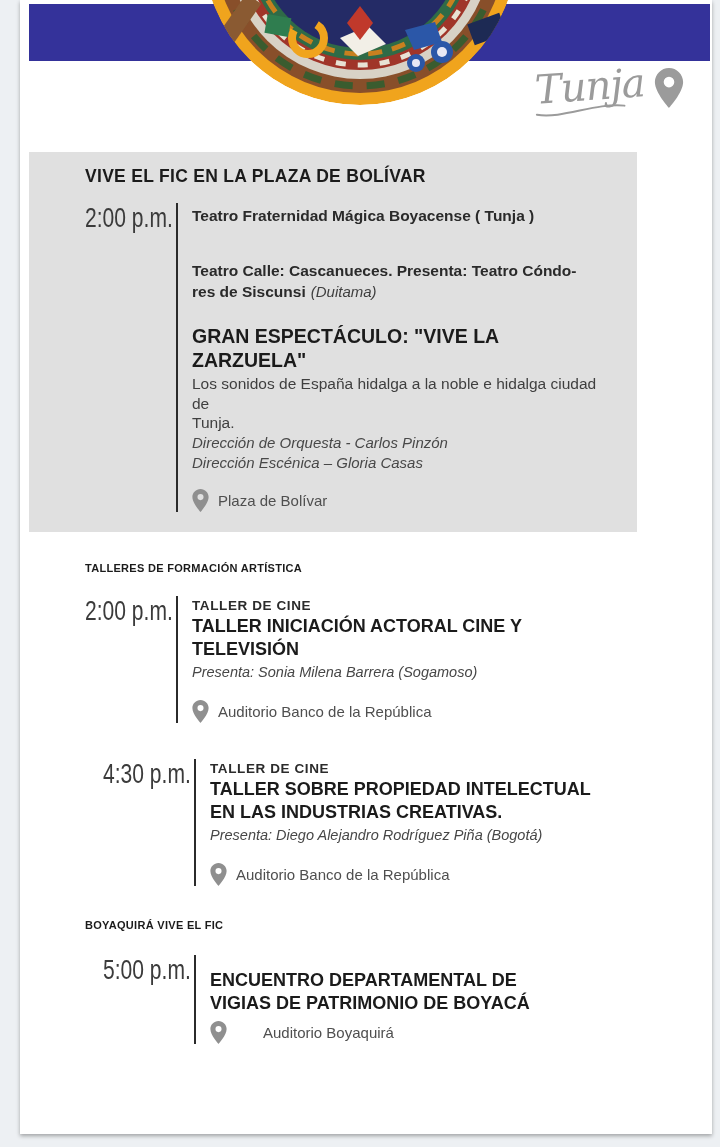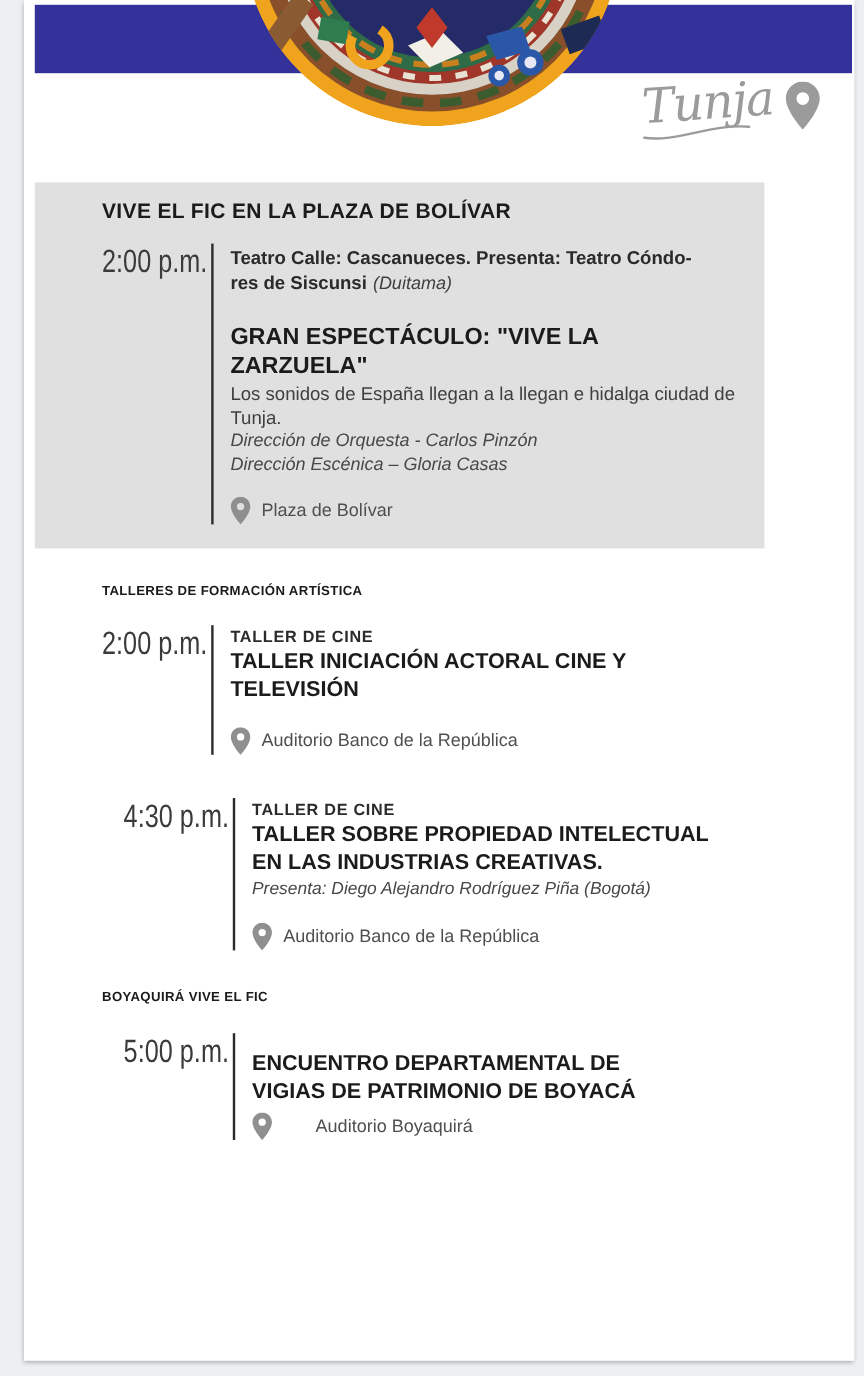--- a/index.html
+++ b/index.html
@@ -161,24 +161,25 @@
   </div>
 
   <div class="header-space"></div>
 
   <section class="gray-section">
     <h2 class="sec-title lg">VIVE EL FIC EN LA PLAZA DE BOLÍVAR</h2>
     <div class="row">
       <div class="time">2:00 p.m.</div>
       <div class="vline"></div>
       <div class="content">
+        <p class="item bold mb-xl"><span>Teatro Fraternidad Mágica Boyacense ( Tunja )</span></p>
         <p class="item bold mb-md"><span>Teatro Calle: Cascanueces. Presenta: Teatro Cóndo-
 res de Siscunsi</span><span class="note">(Duitama)</span></p>
         <p class="item heading">GRAN ESPECTÁCULO: "VIVE LA ZARZUELA"</p>
-        <p class="item regular">Los sonidos de España llegan a la llegan e hidalga ciudad de
+        <p class="item regular">Los sonidos de España hidalga a la noble e hidalga ciudad de
 Tunja.</p>
         <p class="item italic">Dirección de Orquesta - Carlos Pinzón</p>
         <p class="item italic">Dirección Escénica – Gloria Casas</p>
         <div class="pin-row">
           <svg class="pin" width="17" height="23" viewBox="0 0 24 34" aria-hidden="true">
             <path fill="#8f8f8f" fill-rule="evenodd" d="M12 0C5.4 0 0 5.4 0 12c0 9 12 22 12 22s12-13 12-22C24 5.4 18.6 0 12 0zm0 16.5a4.5 4.5 0 1 1 0-9 4.5 4.5 0 0 1 0 9z"></path>
           </svg>
           <span class="loc">Plaza de Bolívar</span>
         </div>
       </div>
@@ -188,20 +189,21 @@
   <div class="white-wrap">
     <h3 class="sec-title sm">TALLERES DE FORMACIÓN ARTÍSTICA</h3>
 
     <div class="row">
       <div class="time">2:00 p.m.</div>
       <div class="vline"></div>
       <div class="content">
         <p class="cat">TALLER DE CINE</p>
         <p class="wtitle">TALLER INICIACIÓN ACTORAL CINE Y
 TELEVISIÓN</p>
+        <p class="pres">Presenta: Sonia Milena Barrera (Sogamoso)</p>
         <div class="pin-row" style="margin-top:20px;">
           <svg class="pin" width="17" height="23" viewBox="0 0 24 34" aria-hidden="true">
             <path fill="#8f8f8f" fill-rule="evenodd" d="M12 0C5.4 0 0 5.4 0 12c0 9 12 22 12 22s12-13 12-22C24 5.4 18.6 0 12 0zm0 16.5a4.5 4.5 0 1 1 0-9 4.5 4.5 0 0 1 0 9z"></path>
           </svg>
           <span class="loc">Auditorio Banco de la República</span>
         </div>
       </div>
     </div>
 
     <div class="gap-row"></div>

